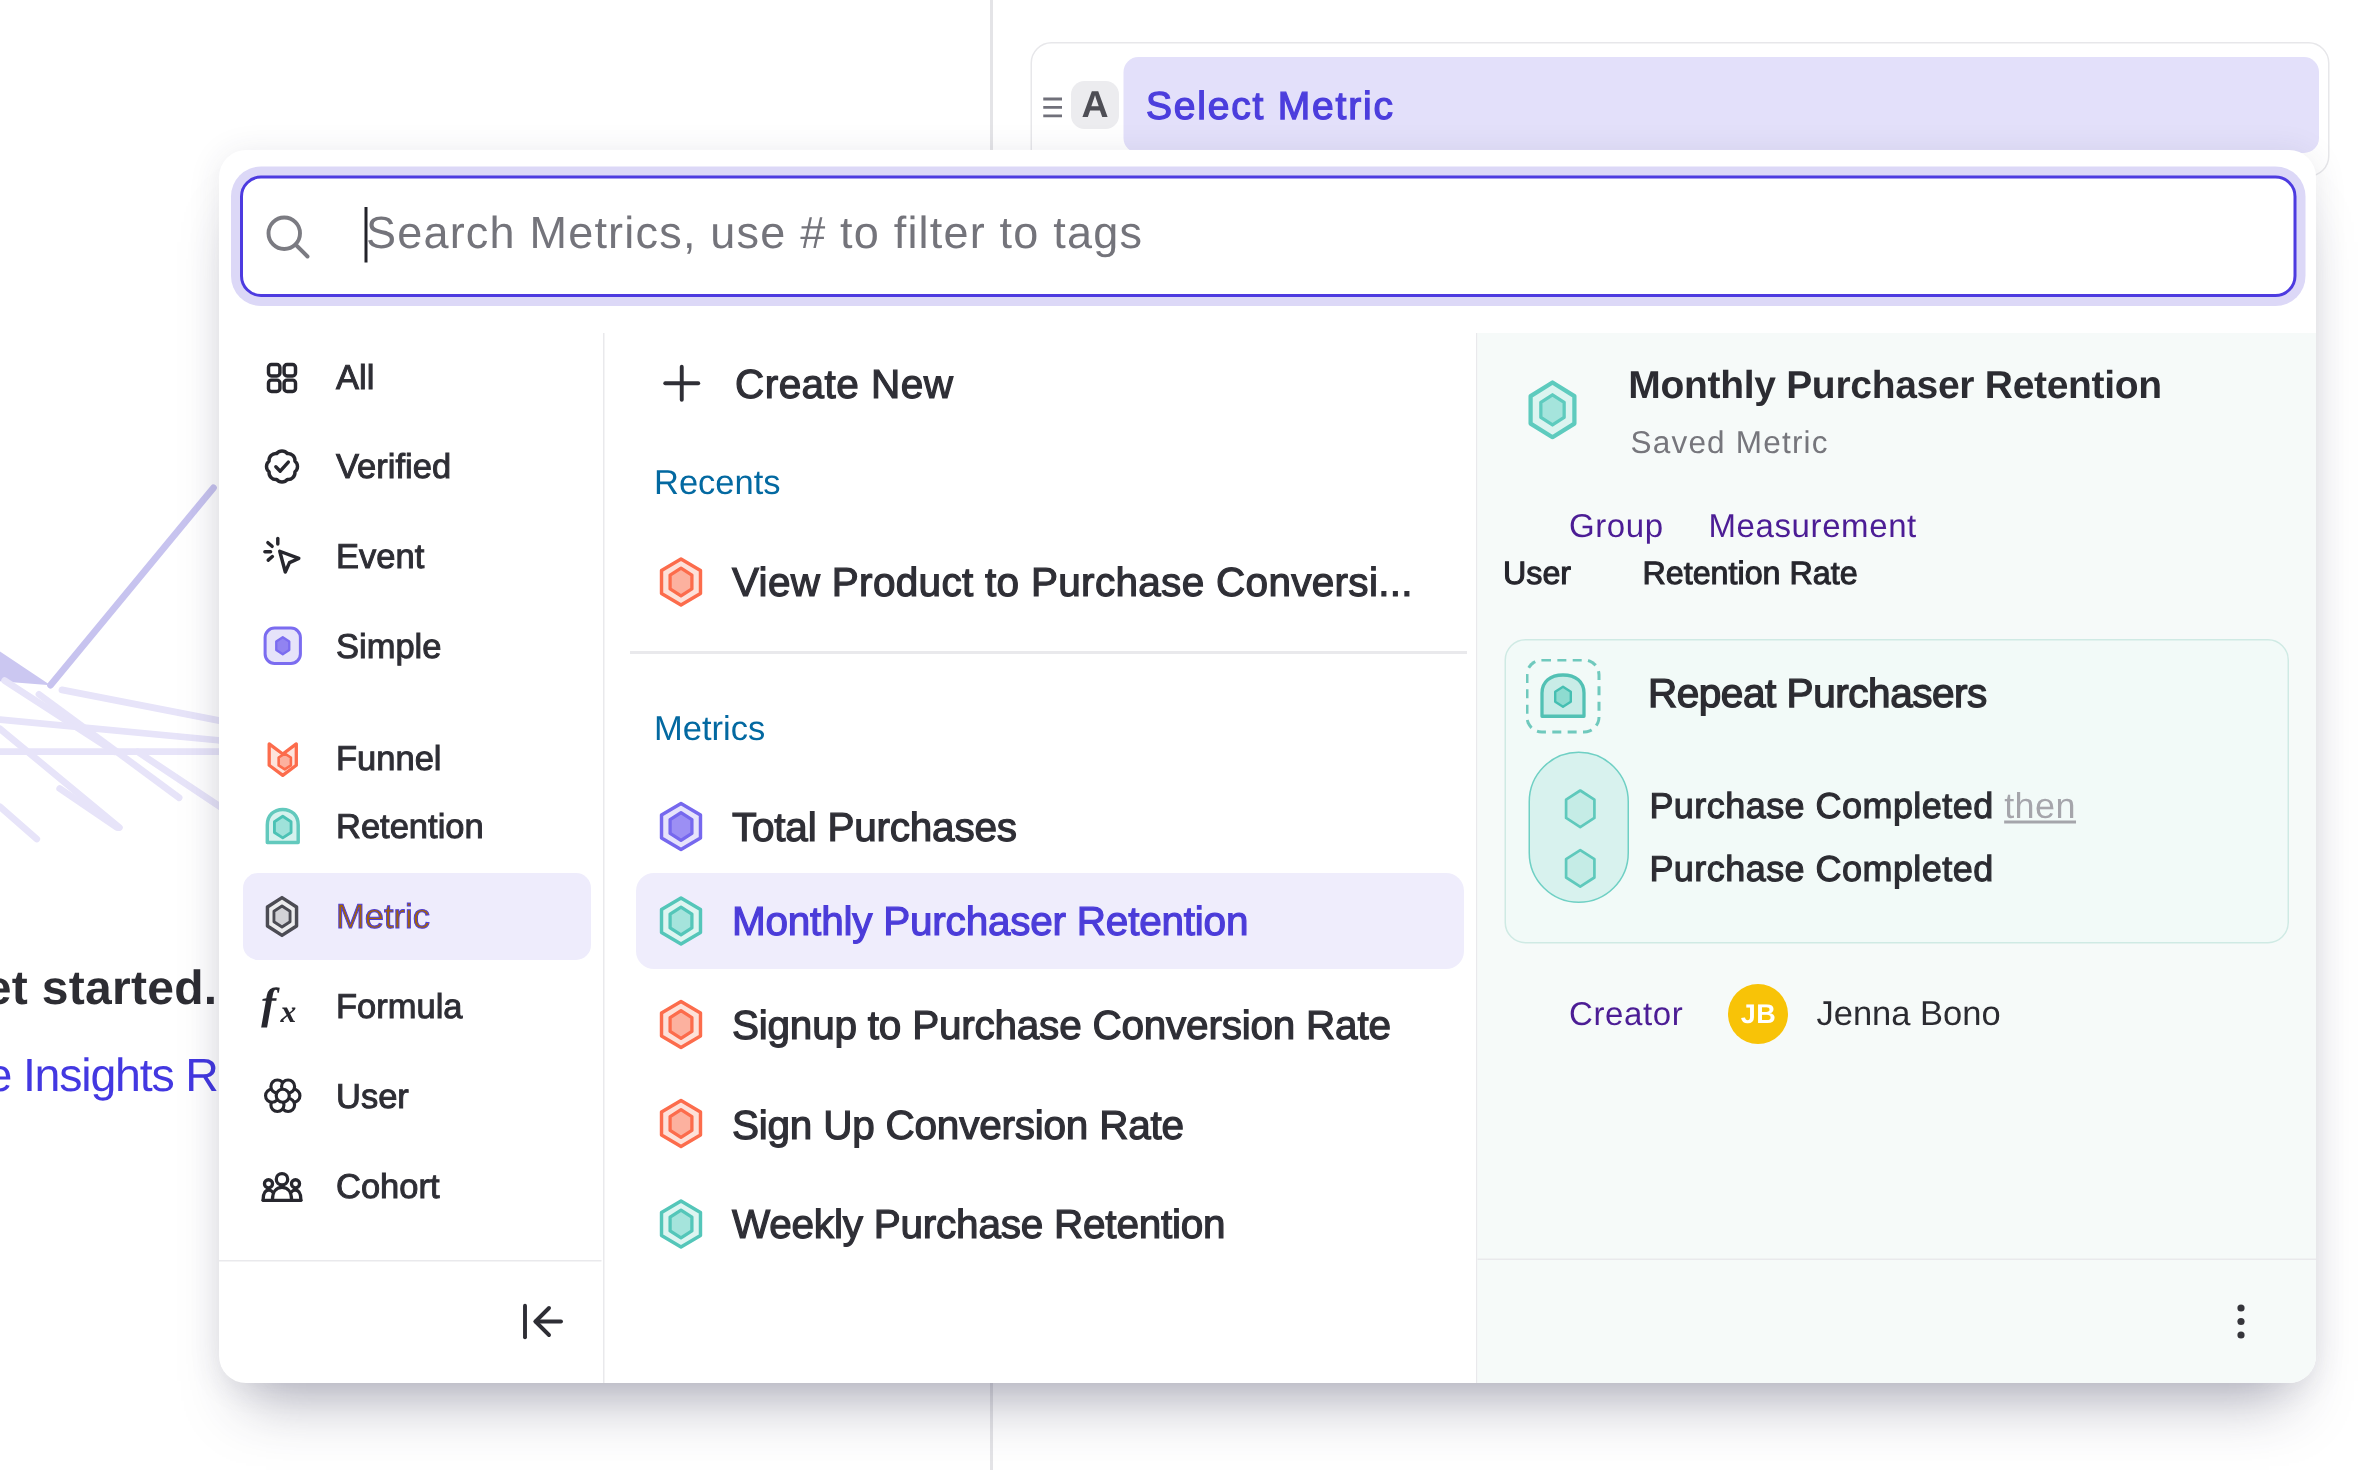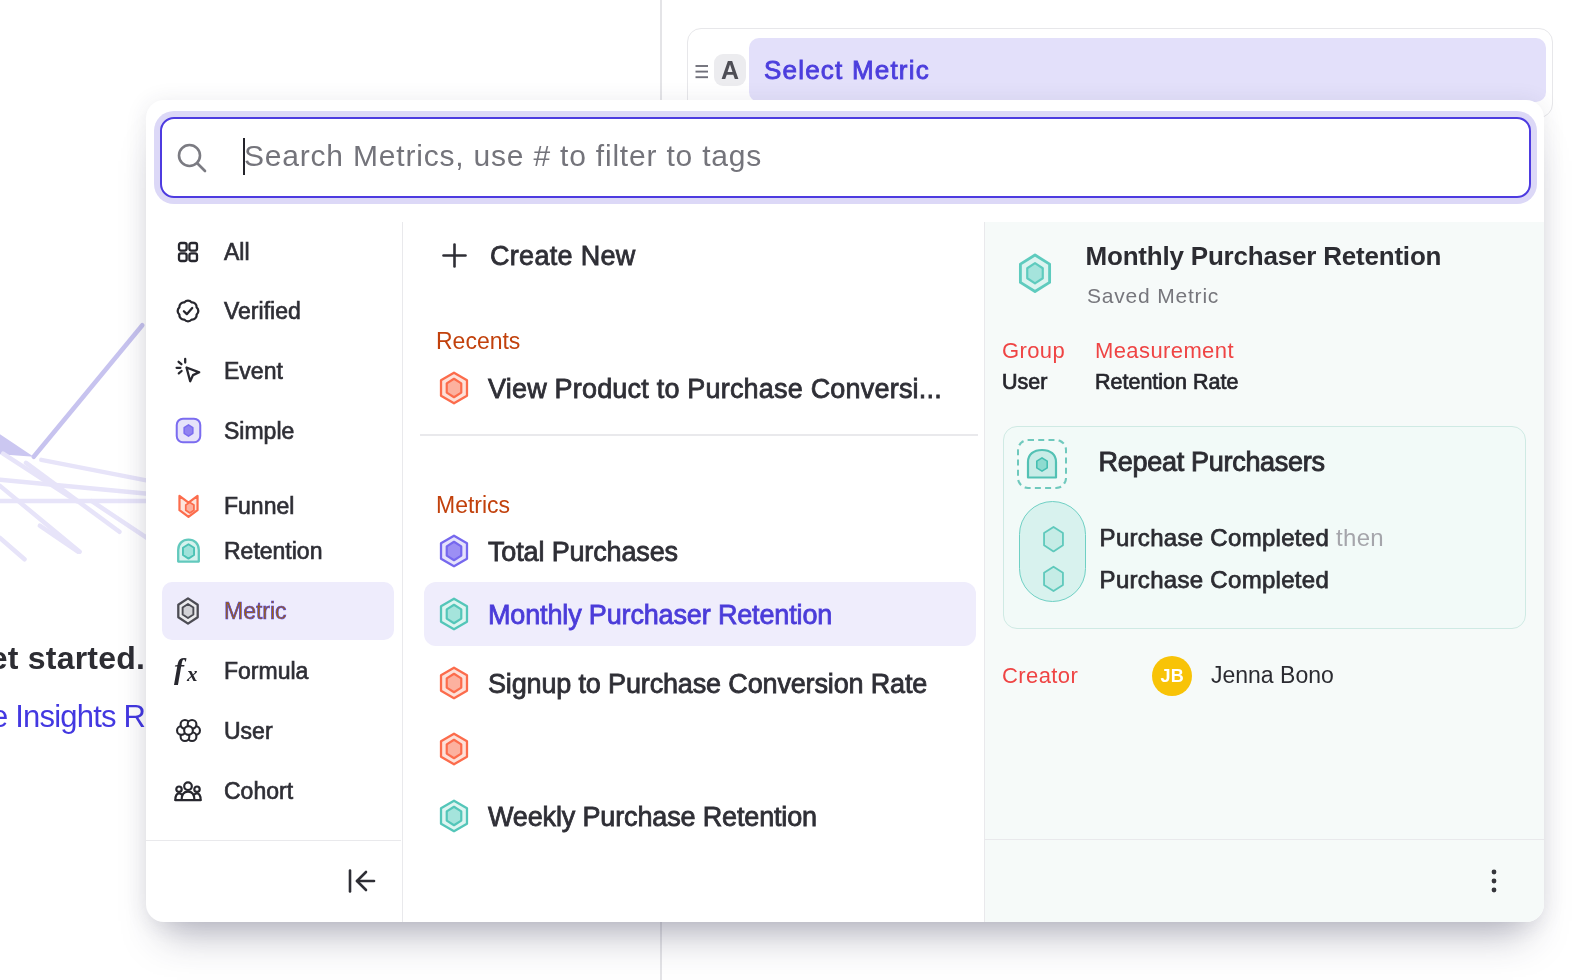--- a/index.html
+++ b/index.html
@@ -34,41 +34,41 @@
 .side-row { position:absolute; left:16px; width:232px; height:58px; border-radius:10px;text-align:center; }
 .side-row .ic { position:absolute; left:12px; top:50%; transform:translateY(-50%); width:28px; height:28px; display:flex; align-items:center; justify-content:center; }
 .side-row .tx { position:absolute; left:62px; top:50%; transform:translateY(-50%); font-size:23px; font-weight:400; -webkit-text-stroke:0.65px #2e2e35; color:#2e2e35; letter-spacing:0px; }
 .side-row.sel { background:#eeecfc; }
 .side-row.sel .tx { color:#a16207; -webkit-text-stroke:0.65px #4b3cd9; }
 #collapse { position:absolute; left:201px; top:646px; }
 #sdiv { position:absolute; left:0px; top:617.5px; width:255px; height:1.5px; background:#e9e9ec; }
 
 
 #mid { position:absolute; left:256px; top:0; width:581px; height:700px; }
-.mlabel { position:absolute; left:34px; font-size:23px; color:#c2410c; font-weight:400;margin-top:20px; }
+.mlabel { position:absolute; left:34px; font-size:23px; color:#0369a1; font-weight:400; }
 .mrow { position:absolute; left:22px; width:552px; height:64px; border-radius:12px; }
 .mrow .ic { position:absolute; left:14px; top:50%; transform:translateY(-50%); width:32px; height:34.5px; } .mrow .ic svg { width:32px; height:34.5px; }
 .mrow .tx { position:absolute; left:64px; top:calc(50% + 1.4px); transform:translateY(-50%); font-size:27px; font-weight:400; -webkit-text-stroke:0.8px #2f2f36; color:#2f2f36; white-space:nowrap; letter-spacing:-0.15px; }
 .mrow.sel { background:#efedfc; }
 .mrow.sel .tx { color:#4b3cd9; -webkit-text-stroke:0.8px #4b3cd9; }
 #mdiv { position:absolute; left:18px; top:212px; width:558px; height:1.5px; background:#e9e9ec; }
 #createnew { position:absolute; left:28px; top:16px; }
 
 
 #rp-head-ic { position:absolute; left:30px; top:30.5px; display:block; } #rp-head-ic svg { width:40px; height:40.5px; }
 #rp-title { position:absolute; left:100.5px; top:19px; font-size:26px; font-weight:700; color:#2c2c32; letter-spacing:-0.2px; }
 #rp-sub { position:absolute; left:102px; top:62px; font-size:21px; color:#76767c; letter-spacing:0.8px; }
-.rp-label { font-size:22px; color:#ef4444; font-weight:400; position:absolute; letter-spacing:0.4px; }
+.rp-label { font-size:22px; color:#4c1d95; font-weight:400; position:absolute; letter-spacing:0.4px;margin-left:44px; }
 .rp-val { font-size:21.5px; color:#26262d; font-weight:400; -webkit-text-stroke:0.7px #26262d; position:absolute; letter-spacing:0px; }
 #rp-card { position:absolute; left:17.6px; top:204.4px; width:523px; height:203px; background:#f2faf8; border:1.5px solid #cfeae4; border-radius:14px; }
 #rp-dash { position:absolute; left:13px; top:12px; width:50px; height:50px; border:2px dashed #6fc9bd; border-radius:11px; background:#f2faf8; }
 #rp-ct { position:absolute; left:78px; top:20px; font-size:27px; font-weight:400; -webkit-text-stroke:0.9px #2c2c32; color:#2c2c32; letter-spacing:-0.3px;margin-left:17px; }
 #rp-pill { position:absolute; left:15.6px; top:73.9px; width:67px; height:101px; border:1.5px solid #6fd0c4; background:#d8f2ee; border-radius:34px; }
 .rp-step { position:absolute; left:96px; font-size:24px; font-weight:400; -webkit-text-stroke:0.75px #2c2c32; color:#2c2c32; letter-spacing:0.3px; }
-.rp-step .then { -webkit-text-stroke:0px transparent; color:#a5a5ab; }
+.rp-step .then { -webkit-text-stroke:0px transparent; color:#a5a5ab;text-decoration:underline; }
 #rp-avatar { position:absolute; left:167.3px; top:433.8px; width:40px; height:40px; border-radius:50%; background:#f8c307; color:#fff; font-weight:700; font-size:18px; text-align:center; line-height:40px; letter-spacing:0.3px; }
 #rp-creator { position:absolute; left:164px; top:442px; }
 #rp-jenna { position:absolute; left:226px; top:439.5px; font-size:23px; color:#2b2b31; letter-spacing:0px; }
 #rp-bdiv { position:absolute; left:0; top:616.5px; width:559px; height:1.5px; background:#e9e9ec; }
 #rp-dots { position:absolute; left:505px; top:645px; }
 </style>
 </head>
 <body>
 <div id="app">
   <svg id="bglines" class="abs" width="150" height="300" viewBox="0 0 150 300" style="left:0;top:290px">
@@ -304,20 +304,21 @@
                 <path d="M16.0,1.7 L3.01,9.35 L3.01,24.65 L16.0,32.3 L28.99,24.65 L28.99,9.35 Z" fill="#fde1d9" stroke="#fc6c4c" stroke-width="2.3" stroke-linejoin="round"></path>
                 <path d="M16.0,7.8 L8.73,12.4 L8.73,21.6 L16.0,26.2 L23.27,21.6 L23.27,12.4 Z" fill="#fcb19f" stroke="#fc6c4c" stroke-width="2.2" stroke-linejoin="round"></path>
               </svg></span>
             <span class="tx">Signup to Purchase Conversion Rate</span>
           </div>
         <div class="mrow" style="top:495.3px">
             <span class="ic"><svg width="32" height="34" viewBox="0 0 32 34">
                 <path d="M16.0,1.7 L3.01,9.35 L3.01,24.65 L16.0,32.3 L28.99,24.65 L28.99,9.35 Z" fill="#fde1d9" stroke="#fc6c4c" stroke-width="2.3" stroke-linejoin="round"></path>
                 <path d="M16.0,7.8 L8.73,12.4 L8.73,21.6 L16.0,26.2 L23.27,21.6 L23.27,12.4 Z" fill="#fcb19f" stroke="#fc6c4c" stroke-width="2.2" stroke-linejoin="round"></path>
               </svg></span>
+            <span class="tx">Sign Up Conversion Rate</span>
           </div>
         <div class="mrow" style="top:561.7px">
             <span class="ic"><svg width="32" height="34" viewBox="0 0 32 34">
                 <path d="M16.0,1.7 L3.01,9.35 L3.01,24.65 L16.0,32.3 L28.99,24.65 L28.99,9.35 Z" fill="#def5f1" stroke="#54c6b9" stroke-width="2.3" stroke-linejoin="round"></path>
                 <path d="M16.0,7.8 L8.73,12.4 L8.73,21.6 L16.0,26.2 L23.27,21.6 L23.27,12.4 Z" fill="#a5e4dc" stroke="#54c6b9" stroke-width="2.2" stroke-linejoin="round"></path>
               </svg></span>
             <span class="tx">Weekly Purchase Retention</span>
           </div>
       </div>
 

